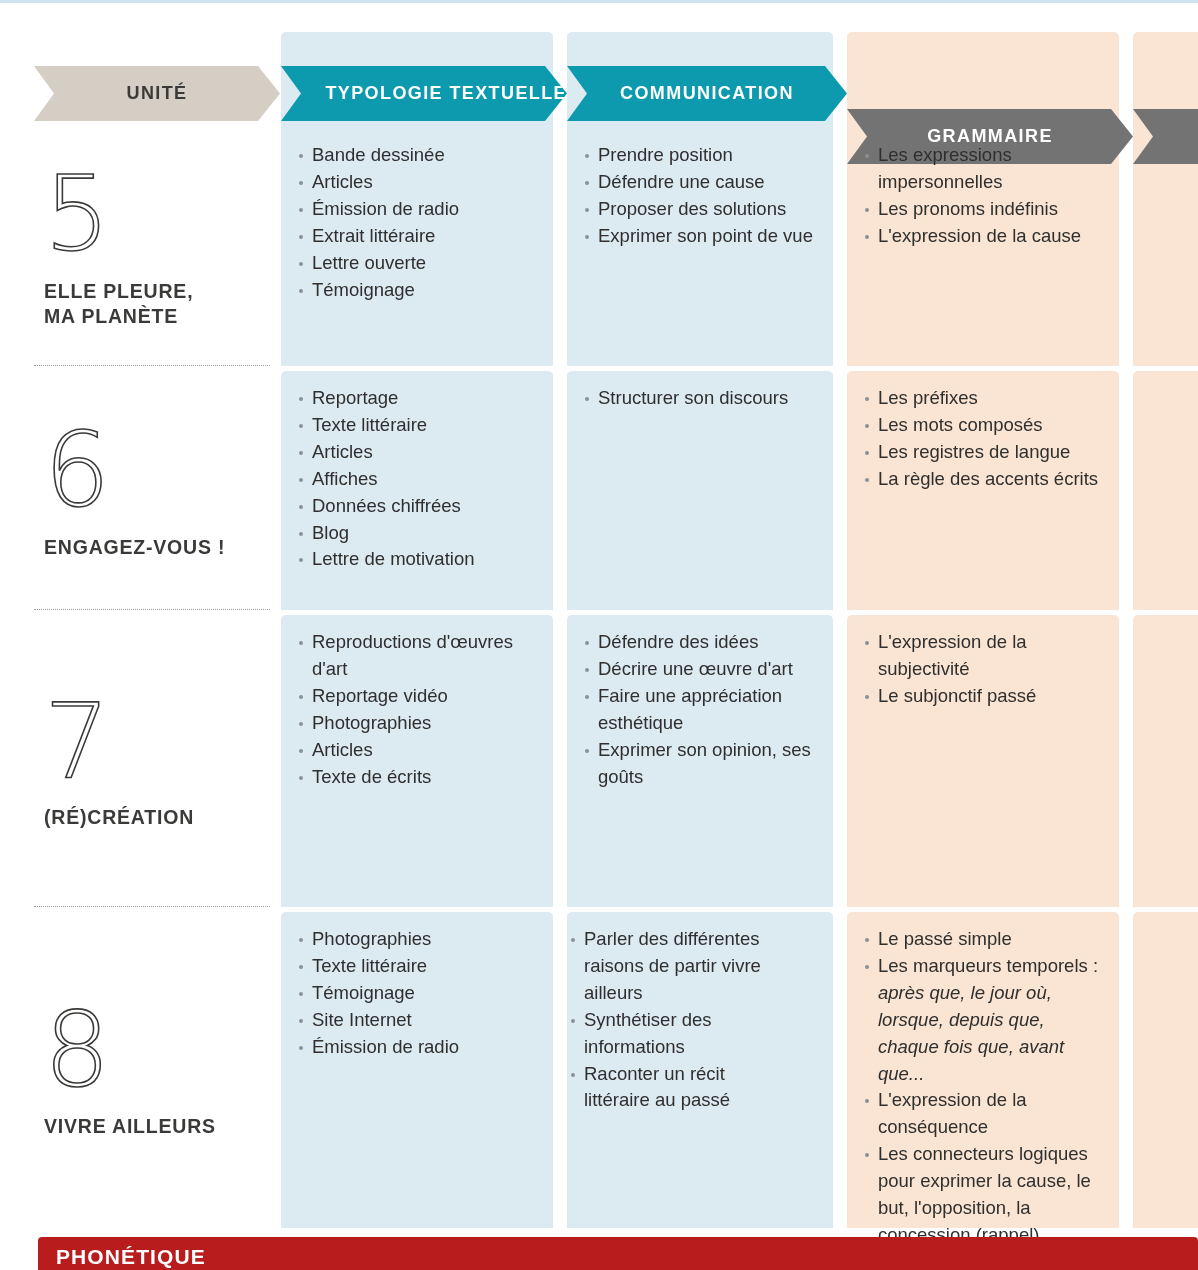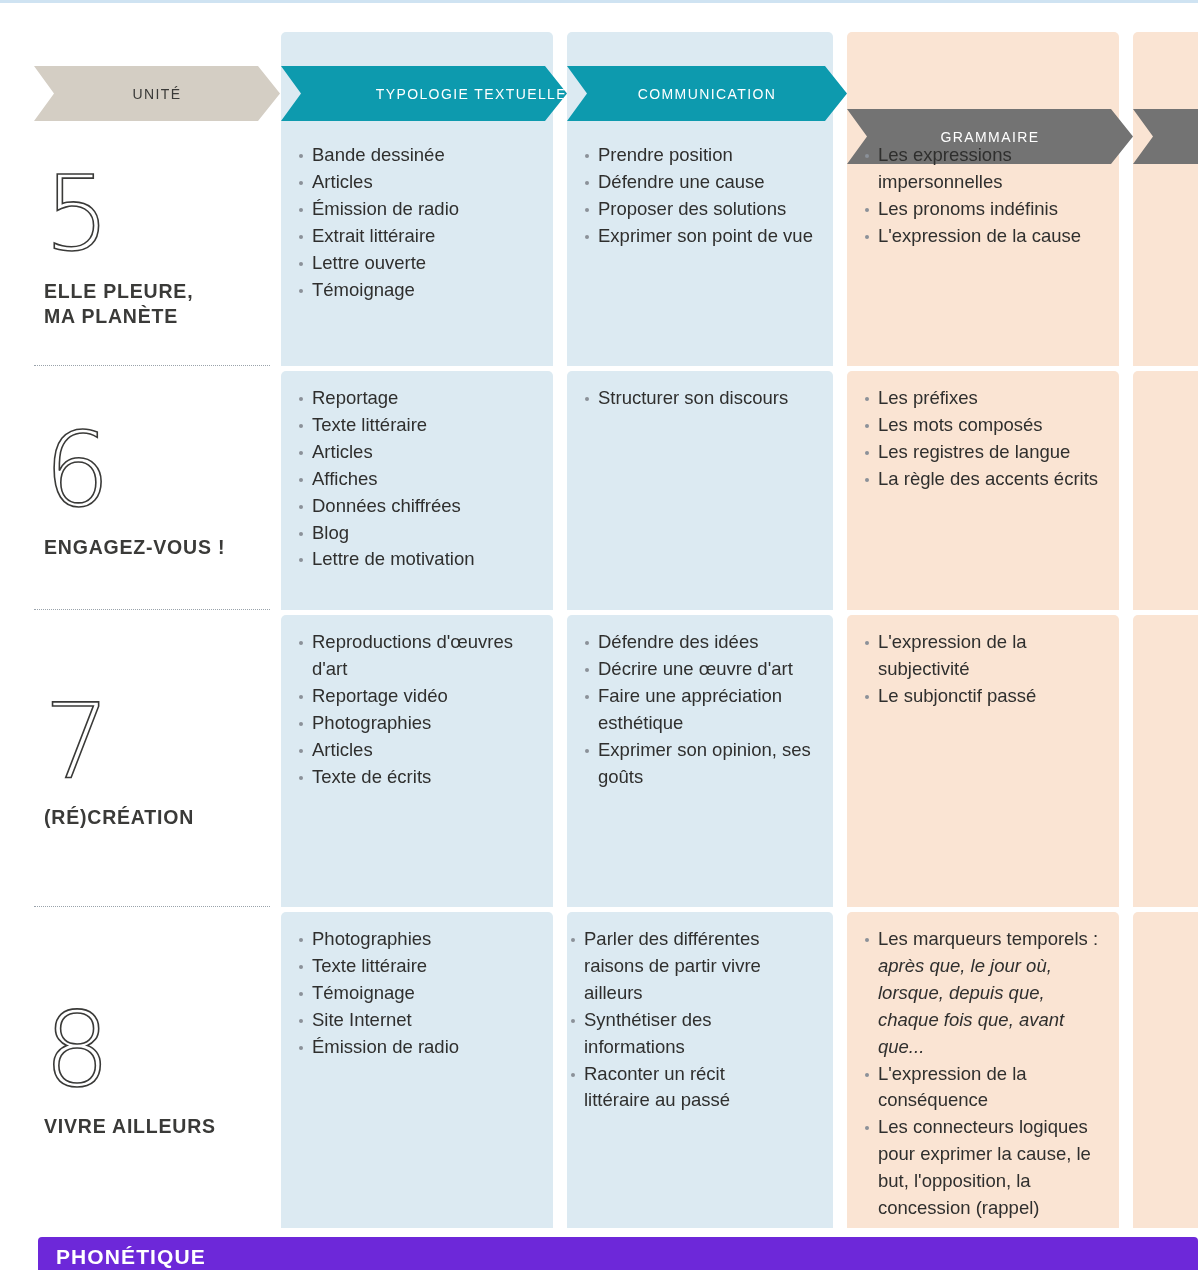--- a/index.html
+++ b/index.html
@@ -37,22 +37,22 @@
   .chev {
     position: absolute;
     top: 66px;
     height: 55px;
     display: flex;
     align-items: center;
     justify-content: center;
     box-sizing: border-box;
   }
   .chev .lbl {
-    font-size: 14px;
-    font-weight: normal;
+    font-size: 18px;
+    font-weight: bold;
     letter-spacing: 1.4px;
     white-space: nowrap;
   }
   .chev-unite {
     background: #d4cec4;
     color: #3a3a38;
     clip-path: polygon(0 0, calc(100% - 22px) 0, 100% 50%, calc(100% - 22px) 100%, 0 100%, 20px 50%);
   }
   .chev-teal {
     background: #0d9aae;
@@ -132,21 +132,21 @@
   }
   .cell li i { font-style: italic; }
 
   
   .phon-bar {
     position: absolute;
     left: 38px;
     top: 1237px;
     width: 1160px;
     height: 33px;
-    background: #6d28d9;
+    background: #b91c1c;
     border-radius: 4px 4px 0 0;
   }
   .phon-bar .lbl {
     position: absolute;
     left: 18px;
     top: 8px;
     font-size: 21px;
     font-weight: bold;
     letter-spacing: 1.1px;
     color: #ffffff;
@@ -301,20 +301,21 @@
     </div>
     <div class="cell" style="left: 553px; width: 238px; top: 912px; height: 316px;">
       <ul>
         <li>Parler des différentes raisons de partir vivre ailleurs</li>
         <li>Synthétiser des informations</li>
         <li>Raconter un récit littéraire au passé</li>
       </ul>
     </div>
     <div class="cell" style="left: 847px; width: 272px; top: 912px; height: 316px;">
       <ul>
+        <li>Le passé simple</li>
         <li>Les marqueurs temporels : <i>après que, le jour où, lorsque, depuis que, chaque fois que, avant que...</i></li>
         <li>L'expression de la conséquence</li>
         <li>Les connecteurs logiques pour exprimer la cause, le but, l'opposition, la concession (rappel)</li>
       </ul>
     </div>
     <div class="cell" style="left: 1133px; width: 130px; top: 912px; height: 316px;">
       <ul></ul>
     </div>
     <div class="phon-bar">
       <span class="lbl">PHONÉTIQUE</span>

